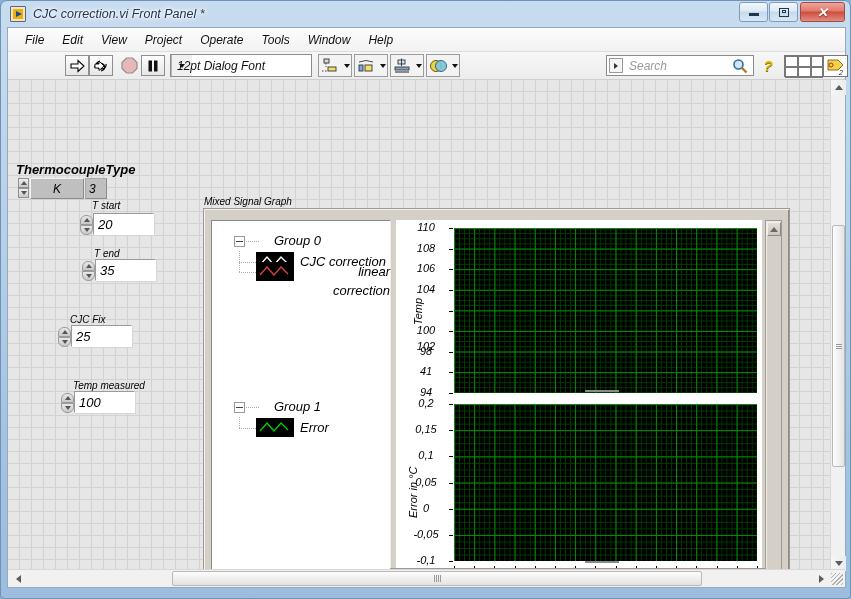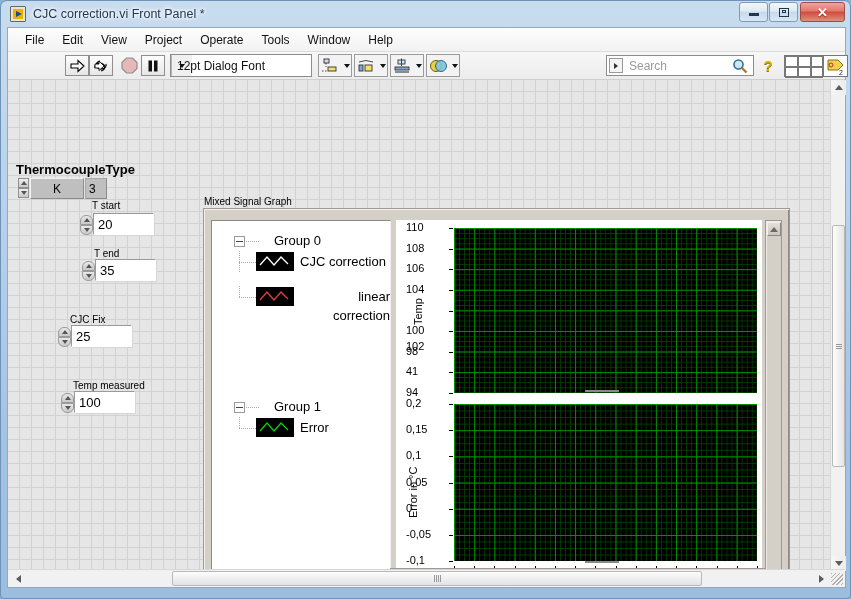--- a/index.html
+++ b/index.html
@@ -10,20 +10,21 @@
     -webkit-font-smoothing:antialiased;
   }
 
   
   #window{
     position:absolute;left:0;top:0;width:851px;height:599px;
     background:linear-gradient(to bottom,#c8dcef 0%,#b6d0e8 40%,#a6c4e2 70%,#9cbddd 100%);
     border-radius:7px 7px 4px 4px;
     box-sizing:border-box;
     border:1px solid #6f93b8;
+    font-style:italic;
   }
   #titlebar{
     position:absolute;left:0;top:0;width:851px;height:26px;
   }
   #title-icon{
     position:absolute;left:9px;top:5px;width:16px;height:16px;
     background:#e8e4d8;border:1px solid #666;box-sizing:border-box;
     border-radius:1px;
   }
   #title-icon .ic-in{
@@ -319,21 +320,21 @@
   .plotbox{position:absolute;background:#fff;}
   .plotarea{
     position:absolute;background:#000;
     background-image:
       linear-gradient(to right,rgba(0,150,0,0.95) 1px,transparent 1px),
       linear-gradient(to bottom,rgba(0,150,0,0.95) 1px,transparent 1px),
       linear-gradient(to right,rgba(0,70,0,0.85) 1px,transparent 1px),
       linear-gradient(to bottom,rgba(0,70,0,0.85) 1px,transparent 1px);
   }
   .ytick{
-    position:absolute;right:0;font-size:11px;color:#000;text-align:left;
+    position:absolute;right:0;font-size:11px;color:#000;text-align:center;
     white-space:nowrap;
   }
   .ytickmark{position:absolute;height:1px;width:4px;background:#000;}
   .ylabel{
     position:absolute;font-size:11px;color:#000;
     transform:rotate(-90deg);transform-origin:left top;white-space:nowrap;
   }
   .xtick{position:absolute;font-size:11px;color:#000;text-align:center;}
   .xtickmark{position:absolute;width:1px;height:4px;background:#000;}
 
@@ -589,21 +590,21 @@
           <div class="tree-plot" style="top:30px;">
             <div class="tp-vline"></div>
               <div class="tp-hline"></div>
             <div class="tp-swatch">
               <svg width="36" height="17" viewBox="0 0 36 17">
                 <polyline points="3,12 10,4 17,12 24,4 31,11" fill="none" stroke="#ffffff" stroke-width="1.3"></polyline>
               </svg>
             </div>
             <div class="tp-name">CJC correction</div>
           </div>
-          <div class="tree-plot" style="top:65px;">
+          <div class="tree-plot" style="top:40px;">
             <div class="tp-vline" style="height:11px;"></div>
               <div class="tp-hline"></div>
             <div class="tp-swatch">
               <svg width="36" height="17" viewBox="0 0 36 17">
                 <polyline points="3,12 10,4 17,12 24,4 31,11" fill="none" stroke="#e04040" stroke-width="1.3"></polyline>
               </svg>
             </div>
             <div class="tp-name">linear correction</div>
           </div>
 

